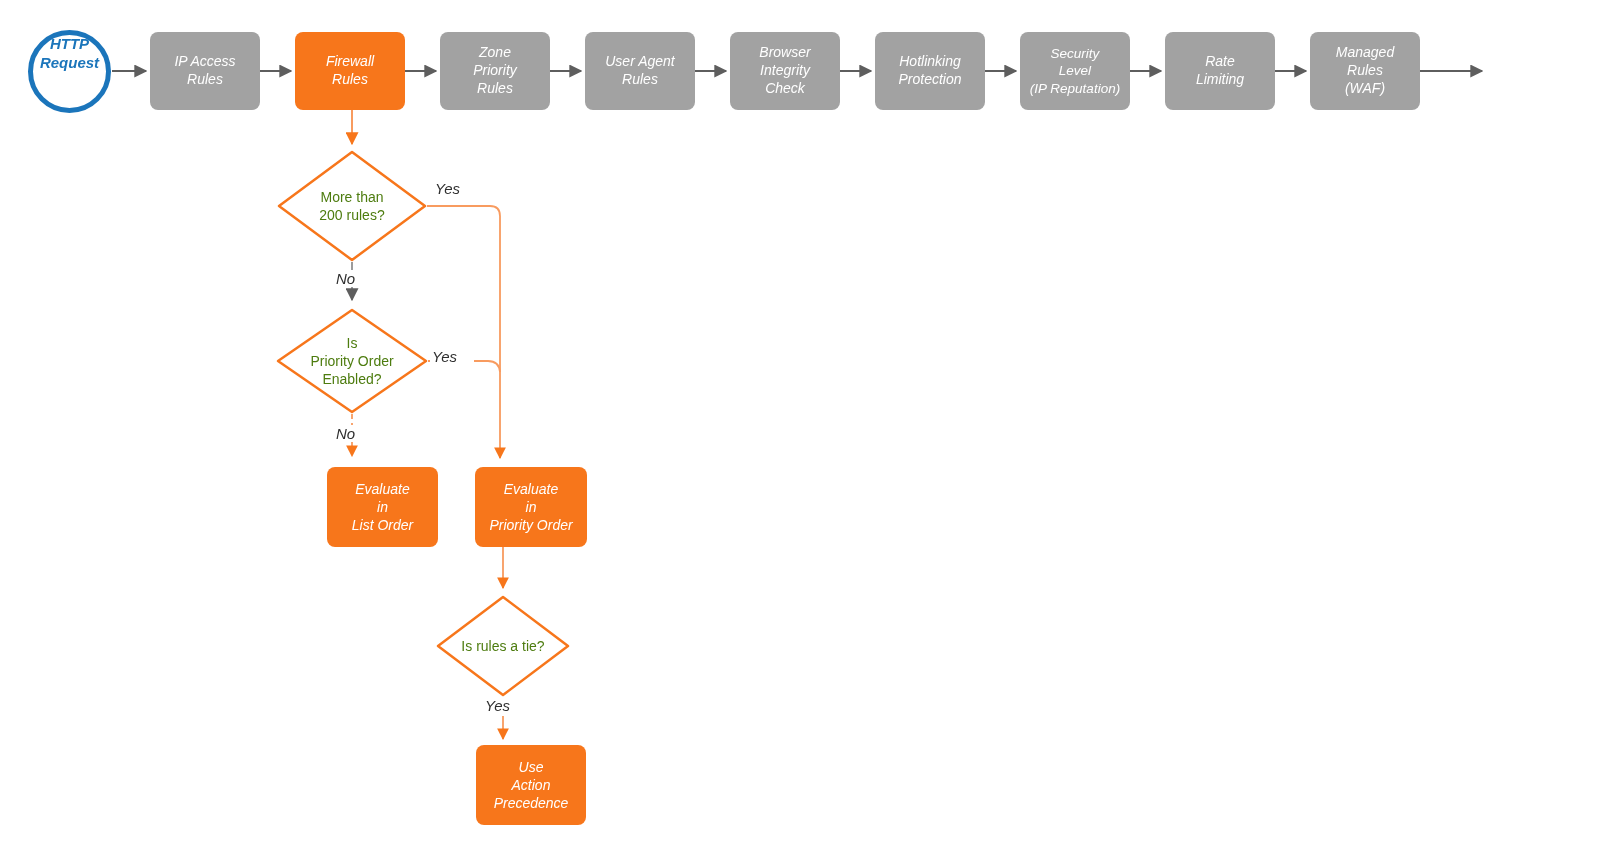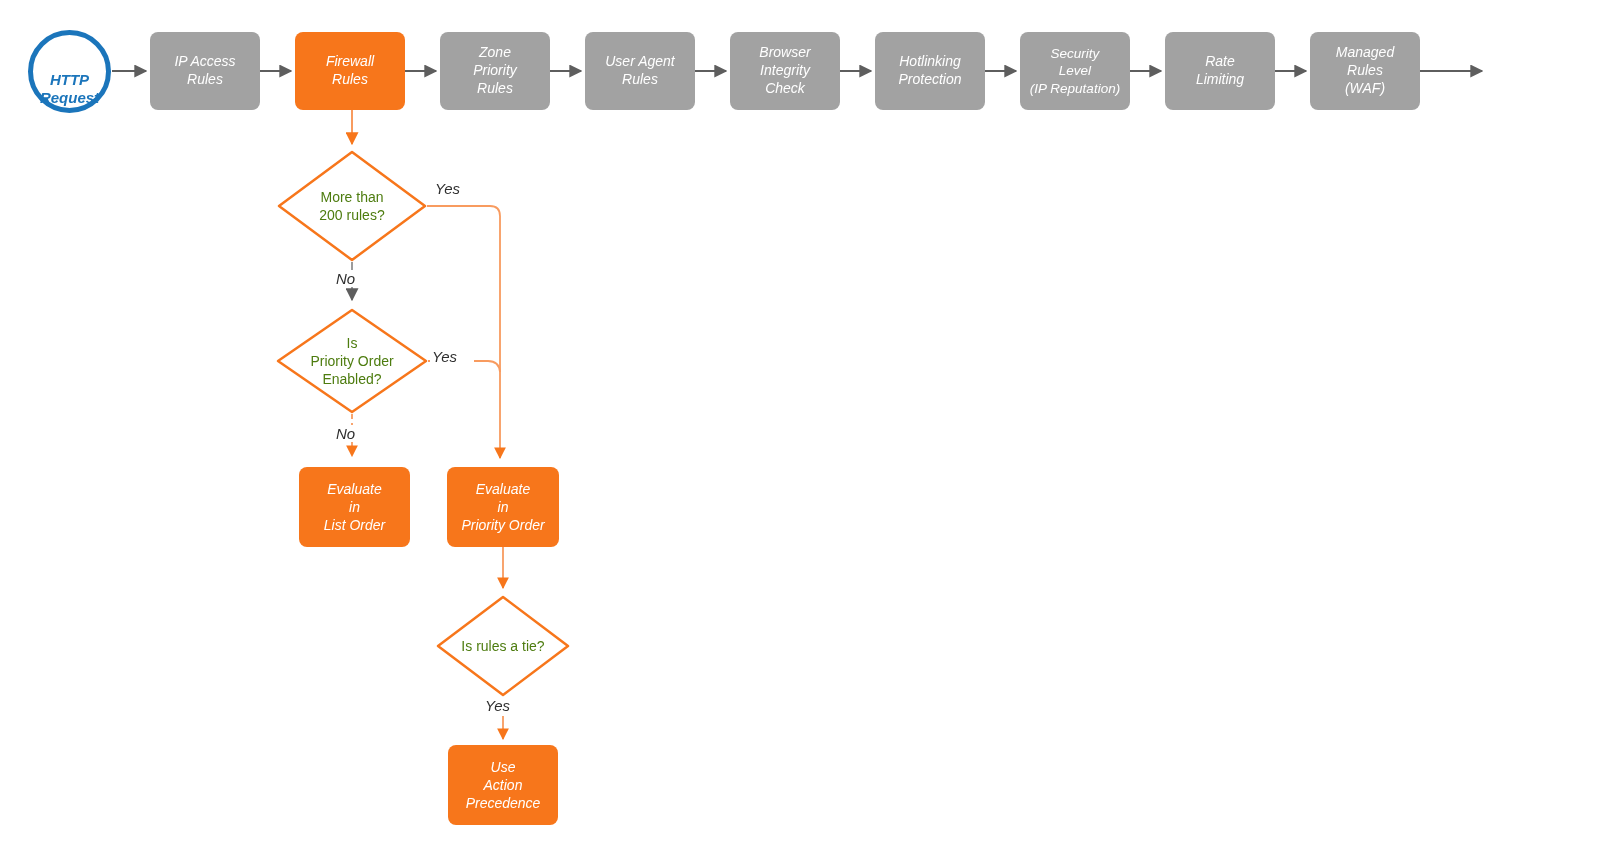--- a/index.html
+++ b/index.html
@@ -15,21 +15,21 @@
     background:#A2A2A2; border-radius:8px;
     color:#ffffff; font-style:italic; font-size:14px; line-height:1.28;
     display:flex; align-items:center; justify-content:center; text-align:center;
   }
   .process.orange { background:#F7761B; }
   .process span, .action span, .term span { display:block; }
 
   
   .term {
     position:absolute; border-radius:50%; box-sizing:border-box;
-    display:flex; align-items:flex-end; justify-content:center; text-align:center;
+    display:flex; align-items:flex-start; justify-content:center; text-align:center;
     font-weight:bold; font-style:italic; font-size:15px; line-height:1.25;
   }
   .term.start { left:28px; top:30px; width:83px; height:83px;
     background:#ffffff; border:5px solid #1B75BB; color:#1B75BB; }
   .term.end { left:1487px; top:28px; width:86px; height:86px;
     background:#1377BD; color:#ffffff; }
 
   
   .diamond { position:absolute; }
   .diamond svg { position:absolute; left:0; top:0; width:100%; height:100%; }
@@ -38,21 +38,21 @@
     position:absolute; inset:0; display:flex; flex-direction:column;
     align-items:center; justify-content:center; text-align:center;
     color:#4d7c0f; font-size:14px; line-height:1.3;
   }
 
   
   .action {
     position:absolute; width:110px; height:80px;
     background:#F7761B; border-radius:8px;
     color:#ffffff; font-style:italic; font-size:14px; line-height:1.3;
-    display:flex; align-items:center; justify-content:center; text-align:center;
+    display:flex; align-items:center; justify-content:center; text-align:center;margin-left:28px;
   }
 
   
   .elabel {
     position:absolute; text-align:left; font-style:italic; font-size:15px;
     color:#2F2F2F; background:#ffffff; padding:0 2px;
   }
 </style>
 </head>
 <body>

